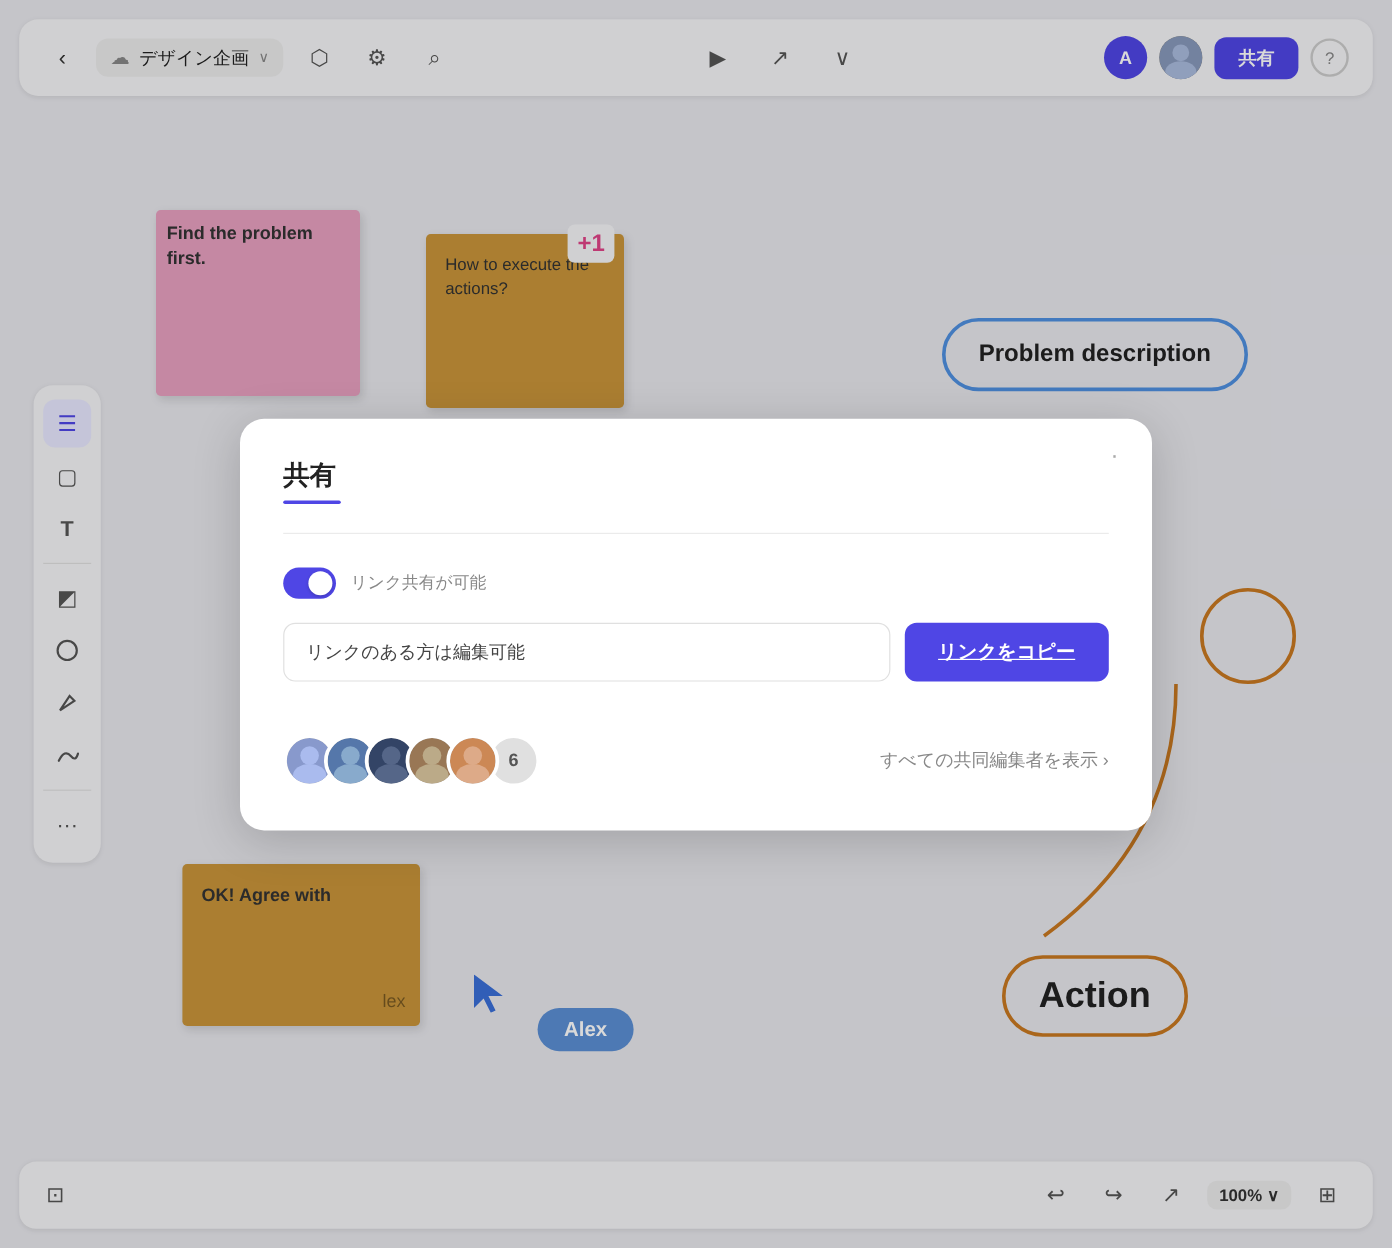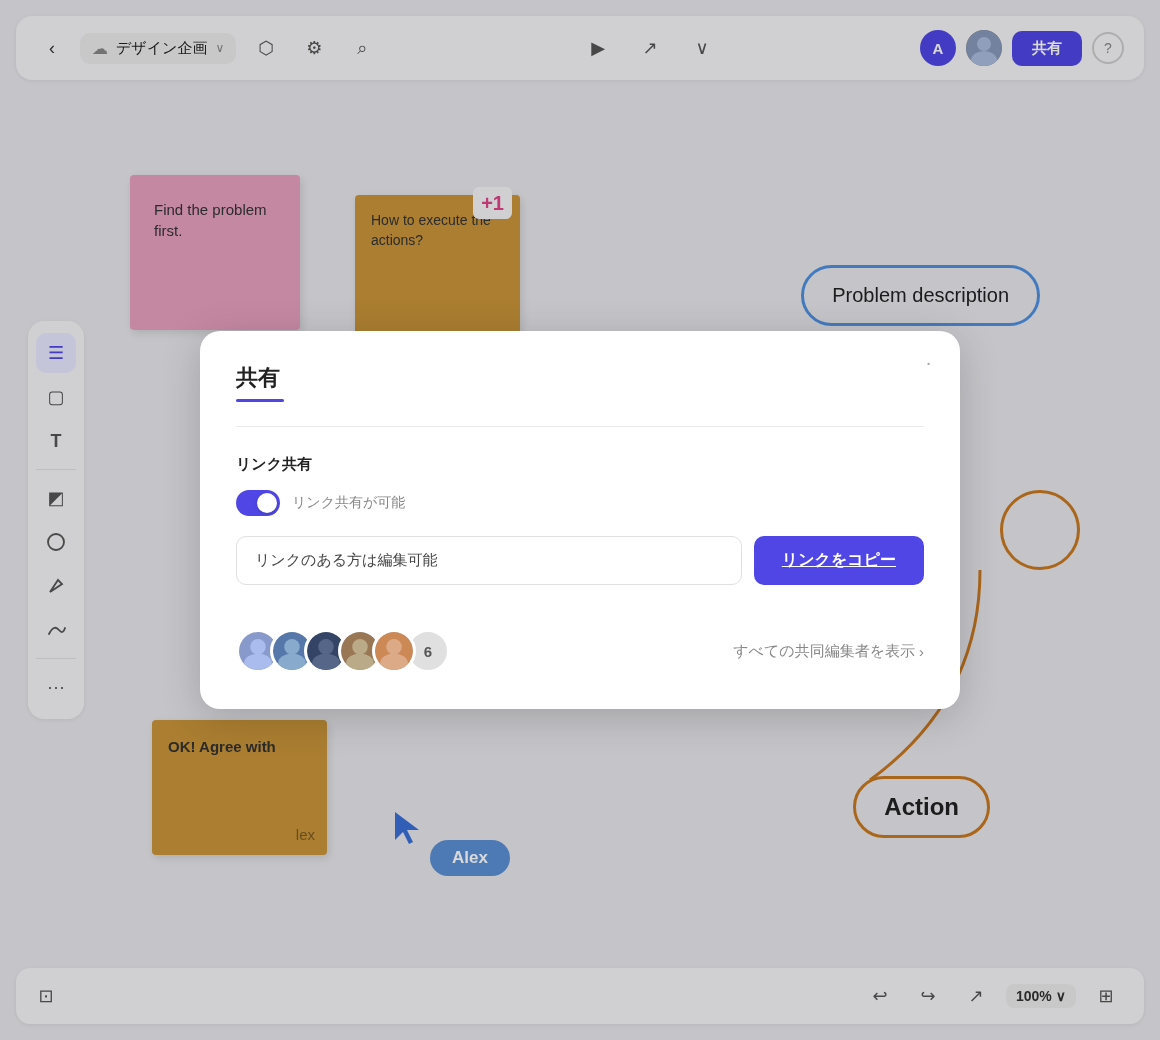--- a/index.html
+++ b/index.html
@@ -140,23 +140,23 @@
 
     
     .sticky-pink {
       position: absolute;
       left: 130px;
       top: 175px;
       width: 170px;
       height: 155px;
       background: #e8a0c0;
       border-radius: 4px;
-      padding: 24px;
-      font-size: 15px;
-      font-weight: 400;
+      padding: 9px;
+      font-size: 15px;
+      font-weight: 700;
       color: #333;
       line-height: 1.4;
       box-shadow: 2px 3px 8px rgba(0,0,0,0.12);
     }
     .sticky-yellow-top {
       position: absolute;
       left: 355px;
       top: 195px;
       width: 165px;
       height: 145px;
@@ -181,35 +181,35 @@
     
     .problem-bubble {
       position: absolute;
       right: 120px;
       top: 265px;
       border: 3px solid #4f90e0;
       border-radius: 40px;
       padding: 16px 28px;
       background: transparent;
       font-size: 20px;
-      font-weight: 400;
+      font-weight: 700;
       color: #222;
       text-align: right;
     }
 
     
     .action-bubble {
       position: absolute;
       right: 170px;
-      top: 776px;
+      top: 796px;
       border: 3px solid #c87820;
       border-radius: 40px;
       padding: 14px 28px;
       background: transparent;
-      font-size: 24px;
+      font-size: 30px;
       font-weight: 700;
       color: #222;
     }
 
     
     .orange-circle {
       position: absolute;
       right: 80px;
       top: 490px;
       width: 80px;
@@ -478,54 +478,53 @@
   <div style="position:absolute;top:-8px;right:8px;background:#f5f5f7;color:#e04488;font-weight:800;font-size:20px;padding:2px 8px;border-radius:6px;">+1</div>
   <span>How to execute the actions?</span>
 </div>
 
 <div class="problem-bubble">
   <span>Problem description</span>
 </div>
 
 <div class="orange-circle"></div>
 
-<div style="position:absolute;left:152px;top:720px;width:175px;height:135px;background:#c9953a;border-radius:4px;padding:16px;font-size:15px;font-weight:600;color:#333;line-height:1.4;box-shadow:2px 3px 8px rgba(0,0,0,0.12);">
+<div style="position:absolute;left:152px;top:720px;width:198px;height:135px;background:#c9953a;border-radius:4px;padding:16px;font-size:15px;font-weight:600;color:#333;line-height:1.4;box-shadow:2px 3px 8px rgba(0,0,0,0.12);">
   <span>OK!
 Agree with</span>
   <span class="sticky-author">lex</span>
 </div>
 
 <div class="action-bubble">
   <span>Action</span>
 </div>
 
 <svg style="position:absolute;left:0;top:0;width:100%;height:100%;pointer-events:none;z-index:1;">
   <path d="M 980 570 Q 980 700 870 780" stroke="#c87820" stroke-width="3" fill="none"></path>
 </svg>
 
 <div style="position:absolute;left:395px;top:812px;z-index:2;">
   <svg width="28" height="32" viewBox="0 0 28 32">
     <polygon points="0,0 0,28 8,20 14,32 18,30 12,18 24,18" fill="#3a6fd8"></polygon>
   </svg>
 </div>
 
-<div style="position:absolute;left:430px;top:840px;background:#5b8fd4;color:white;border-radius:20px;padding:8px 22px;font-size:17px;font-weight:600;z-index:2;">
+<div style="position:absolute;left:448px;top:840px;background:#5b8fd4;color:white;border-radius:20px;padding:8px 22px;font-size:17px;font-weight:600;z-index:2;">
   <span>Alex</span>
 </div>
 
 <div class="modal-overlay">
   <div class="modal">
 
     <div class="modal-close-dot">·</div>
 
     <div class="modal-title">共有</div>
     <div class="modal-title-underline"></div>
     <div class="modal-divider"></div>
 
-    <div class="section-label">リンク共有</div>
 
     <div class="toggle-row">
       <div class="toggle">
         <div class="toggle-knob"></div>
       </div>
       <span class="toggle-label">リンク共有が可能</span>
     </div>
 
     <div class="link-row">
       <input class="link-input" readonly="" value="リンクのある方は編集可能" style="">

